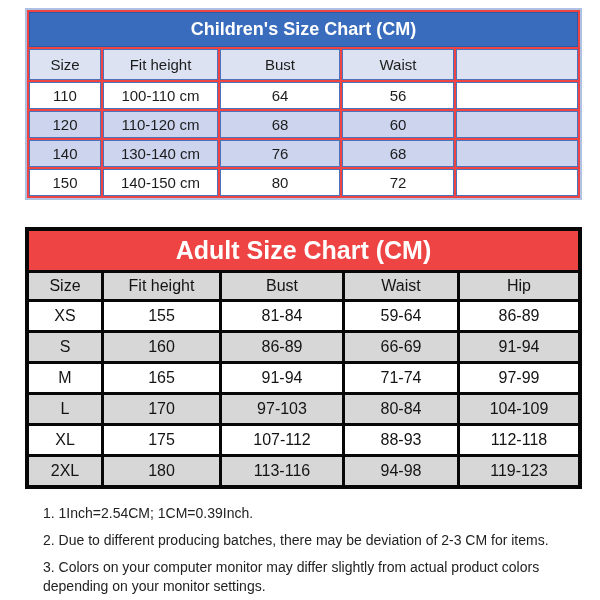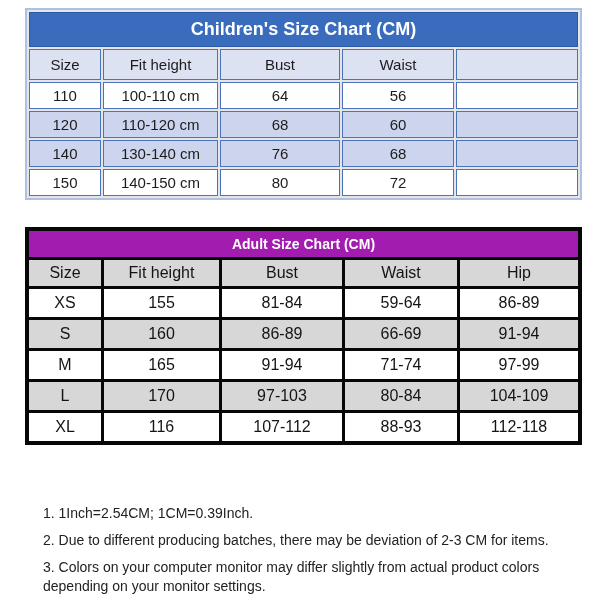--- a/index.html
+++ b/index.html
@@ -10,21 +10,21 @@
     color: #1a1a1a;
     overflow: hidden;
   }
   .stage { position: relative; width: 600px; height: 600px; }
 
   
   table.ctable {
     position: absolute; left: 25px; top: 8px;
     width: 557px; table-layout: fixed;
     border-collapse: separate; border-spacing: 2px;
-    background: #e5e5e5; border: 2px solid #aec1e3;
+    background: #ef4444; border: 2px solid #aec1e3;
   }
   table.ctable td, table.ctable th {
     border: 1px solid #4a73bb;
     text-align: center; vertical-align: middle;
     font-size: 15px; font-weight: normal; color: #1c1c1c;
     padding: 4px 2px;
     overflow: hidden; white-space: nowrap;
   }
   table.ctable td.ctitle {
     background: #3a6cbd; color: #ffffff;
@@ -44,22 +44,22 @@
     background: #070707; border: 1px solid #070707;
   }
   table.atable td, table.atable th {
     border: none;
     text-align: center; vertical-align: middle;
     font-size: 16px; font-weight: normal; color: #141414;
     padding: 5px 0;
     overflow: hidden; white-space: nowrap;
   }
   table.atable td.atitle {
-    background: #a21caf; color: #ffffff;
-    font-size: 14px; font-weight: bold;
+    background: #ef4444; color: #ffffff;
+    font-size: 25px; font-weight: bold;
     padding: 5px 2px;
   }
   table.atable tr.ahead th { background: #d7d7d7; padding: 4px 2px; }
   table.atable tr.row-a td { background: #ffffff; }
   table.atable tr.row-b td { background: #d7d7d7; }
 
   col.c0 { width: 72px; }
   col.c1 { width: 115px; }
   col.c2 { width: 120px; }
   col.c3 { width: 112px; }
@@ -169,24 +169,31 @@
       </tr>
       <tr class="row-b">
         <td>L</td>
         <td>170</td>
         <td>97-103</td>
         <td>80-84</td>
         <td>104-109</td>
       </tr>
       <tr class="row-a">
         <td>XL</td>
-        <td>116</td>
+        <td>175</td>
         <td>107-112</td>
         <td>88-93</td>
         <td>112-118</td>
+      </tr>
+      <tr class="row-b">
+        <td>2XL</td>
+        <td>180</td>
+        <td>113-116</td>
+        <td>94-98</td>
+        <td>119-123</td>
       </tr>
     </tbody>
   </table>
 
   <div class="notes">
     <p>1. 1Inch=2.54CM; 1CM=0.39Inch.</p>
     <p>2. Due to different producing batches, there may be deviation of 2-3 CM for items.</p>
     <p>3. Colors on your computer monitor may differ slightly from actual product colors depending on your monitor settings.</p>
   </div>
 

